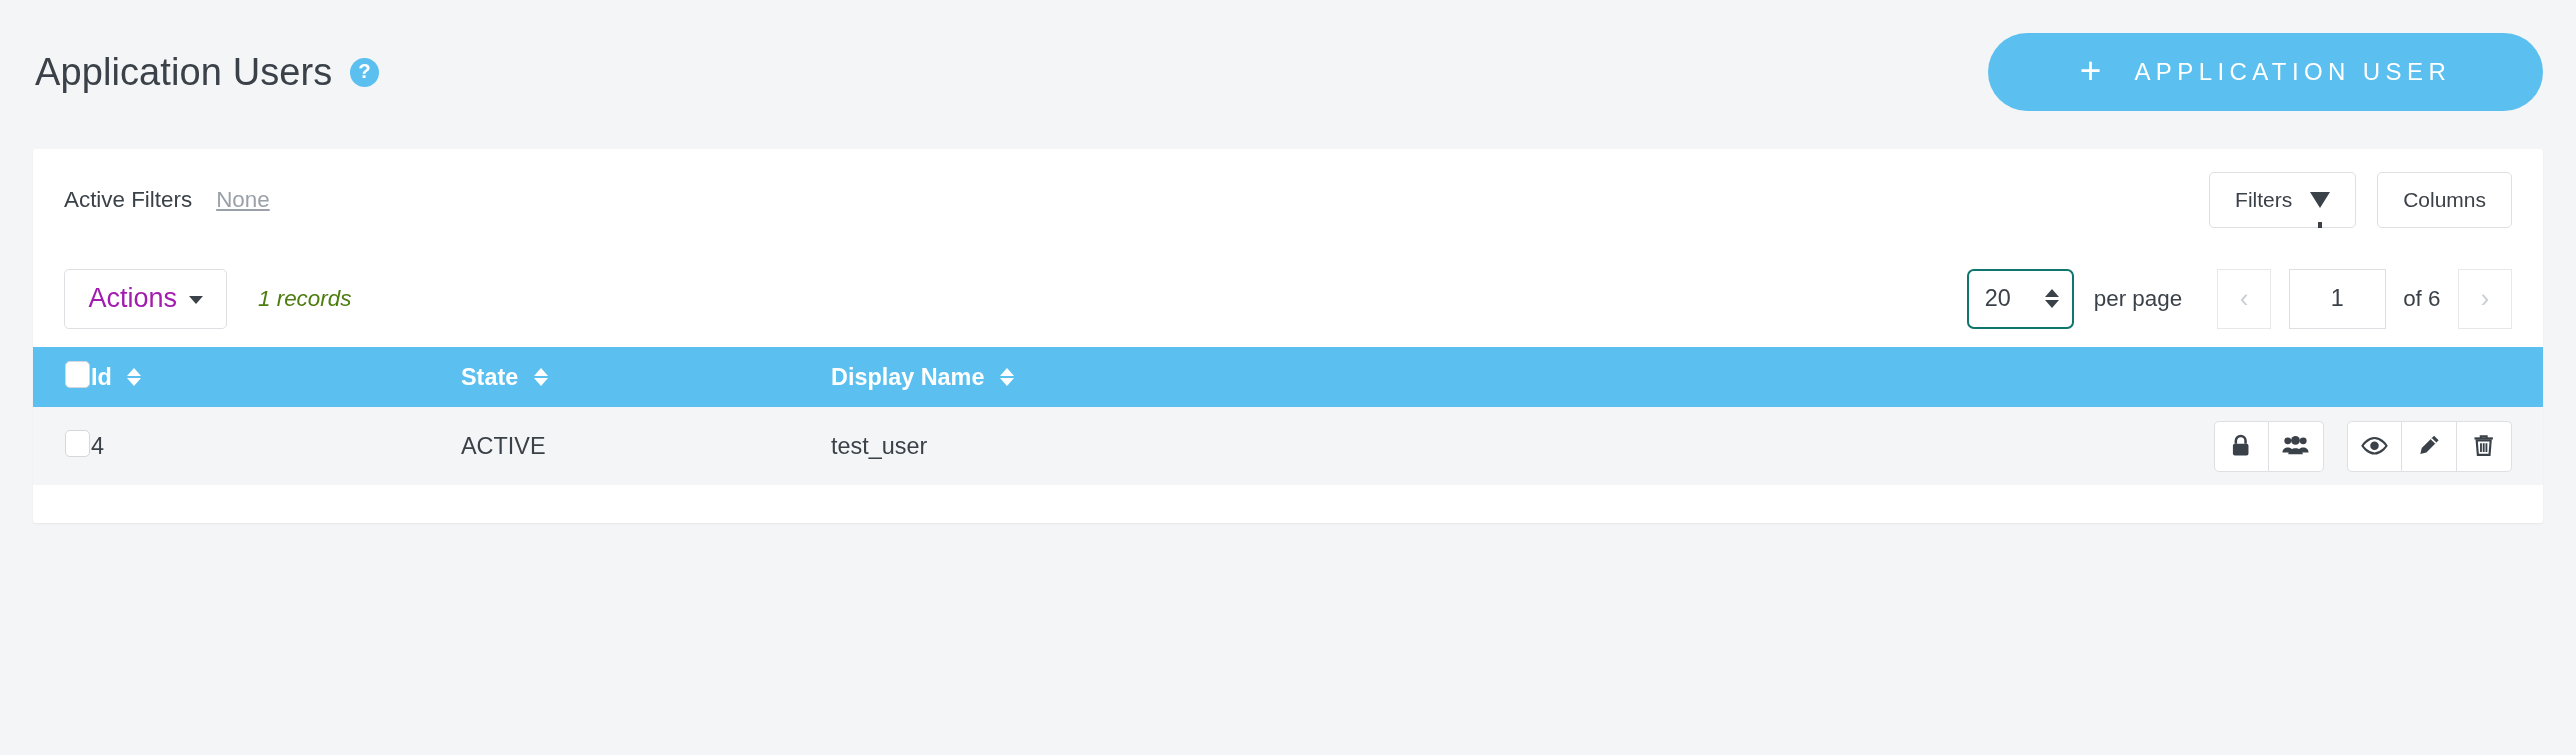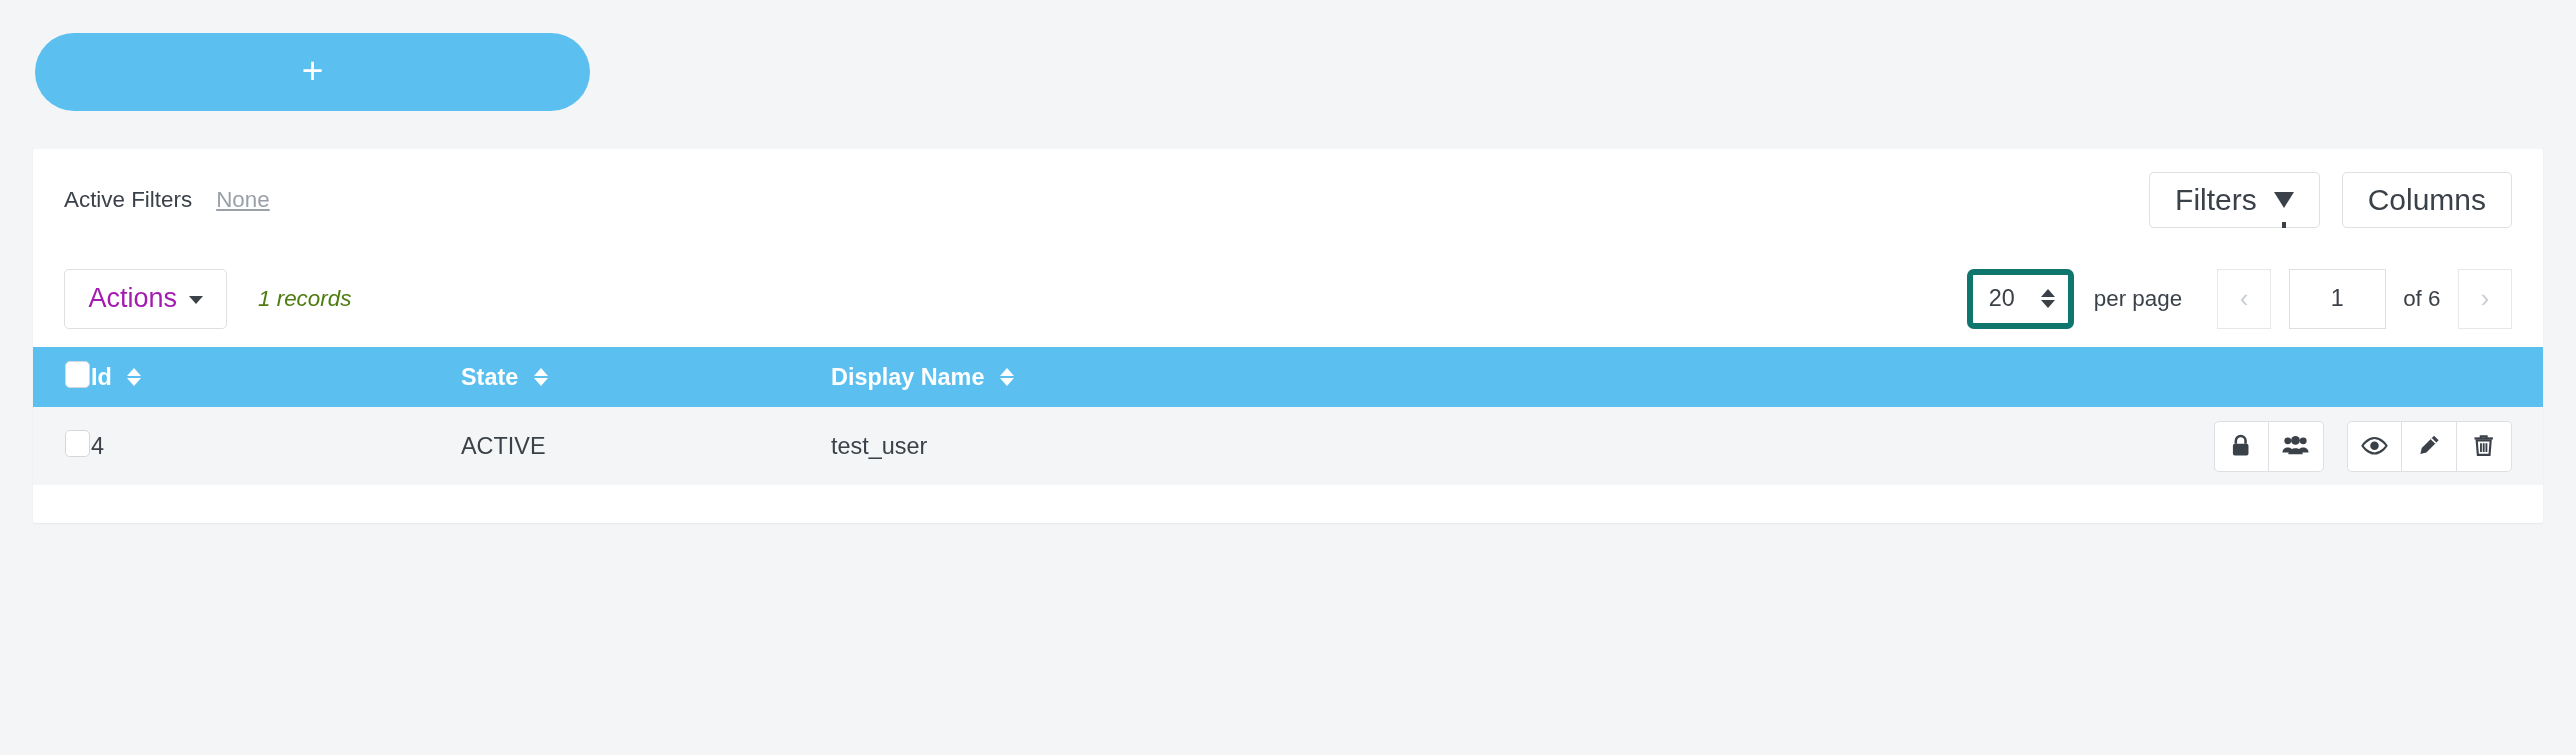--- a/index.html
+++ b/index.html
@@ -97,21 +97,21 @@
   .af-value { font-size: 22.4px; color: #9aa1a9; text-decoration: underline; }
 
   .filter-actions { display: flex; align-items: center; gap: 21.4px; }
   .btn-outline {
     height: 56px;
     background: #ffffff;
     border: 1px solid #dddfe2;
     border-radius: 4.9px;
     color: #3b4148;
     font-family: "Liberation Sans", sans-serif;
-    font-size: 30px;
+    font-size: 21px;
     display: flex;
     align-items: center;
     justify-content: center;
     gap: 17.5px;
     padding: 0 25px;
     cursor: pointer;
   }
   .funnel {
     display: inline-block;
     width: 0; height: 0;
@@ -155,21 +155,21 @@
     border-right: 7.8px solid transparent;
     border-top: 8.8px solid #3b4148;
     display: inline-block;
     position: relative; top: 1.9px;
   }
   .records-count { font-size: 22.4px; color: #4d7c0f; font-style: italic; }
 
   .toolbar-right { display: flex; align-items: center; gap: 0; }
   .per-page-select {
     height: 60px; width: 107px;
-    border: 6px solid #0f766e;
+    border: 2px solid #0f766e;
     border-radius: 6.8px;
     background: #ffffff;
     display: flex; align-items: center; justify-content: space-between;
     padding: 0 13.6px 0 15.6px;
     font-size: 23.4px;
     color: #3b4148;
     cursor: pointer;
   }
   .spinner { display: flex; flex-direction: column; gap: 3.9px; }
   .spin-up {
@@ -278,22 +278,27 @@
   .btn-group .icon-btn:first-child { border-radius: 4.9px 0 0 4.9px; }
   .btn-group .icon-btn:last-child  { border-radius: 0 4.9px 4.9px 0; }
   .icon-btn svg { display: block; }
 </style>
 </head>
 <body>
 
 <div class="page">
 
   <div class="page-header">
+    <div class="title-wrap">
+      <div class="page-title">Application Users</div>
+      <div class="help-icon">?</div>
+    </div>
     <button class="primary-pill">
       <span class="plus-glyph">+</span>
+      <span>APPLICATION USER</span>
     </button>
   </div>
 
   <div class="card">
 
     <div class="filter-bar">
       <div class="active-filters">
         <span class="af-label">Active Filters</span>
         <span class="af-value">None</span>
       </div>

